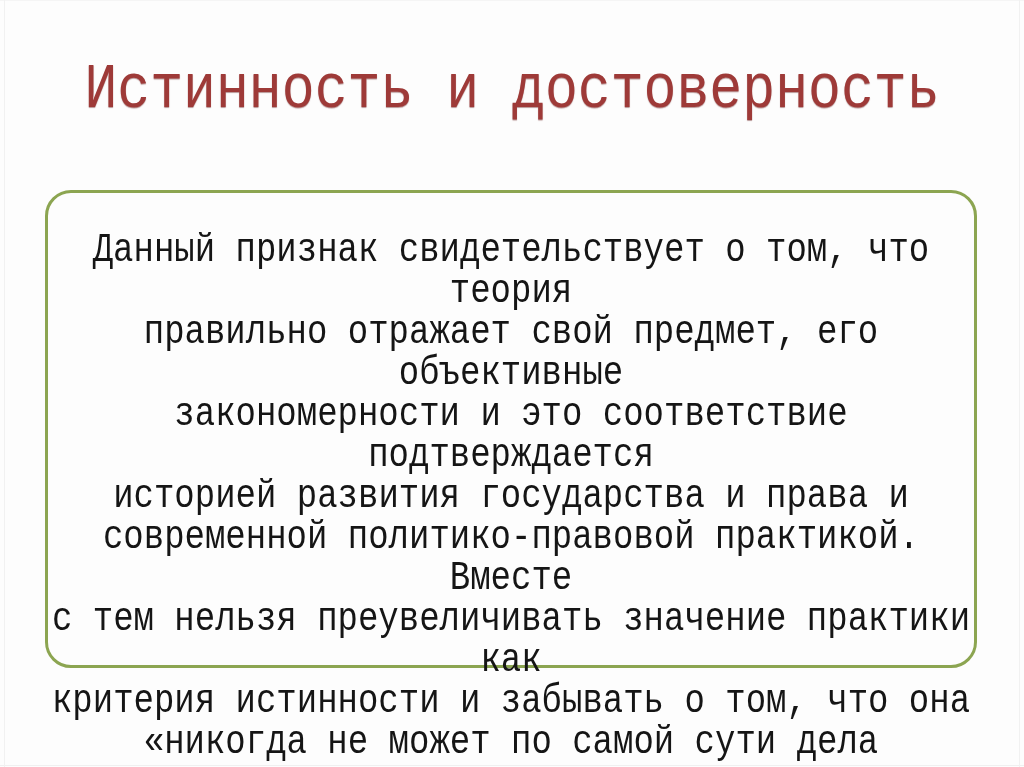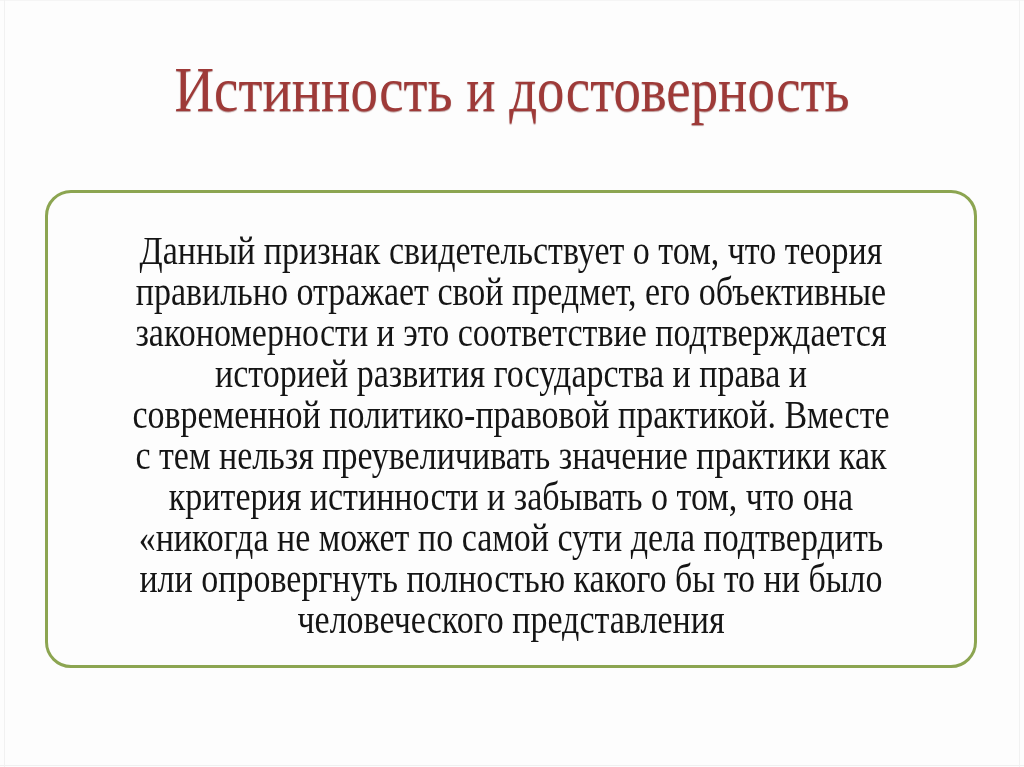--- a/index.html
+++ b/index.html
@@ -6,21 +6,21 @@
     margin: 0;
     padding: 0;
     background: #ffffff;
   }
   .slide {
     position: relative;
     width: 1024px;
     height: 767px;
     background: #fdfdfd;
     overflow: hidden;
-    font-family: Liberation Serif, serif;
+    font-family: Liberation Mono, monospace;
   }
   
   .edge {
     position: absolute;
     background: #f1f1f1;
   }
   .edge.left   { left: 4px;  top: 0; width: 1px; height: 767px; }
   .edge.right  { left: 1019px; top: 0; width: 1px; height: 767px; }
   .edge.top    { left: 0; top: 0; width: 1024px; height: 1px; background:#f5f5f5; }
   .edge.bottom { left: 0; top: 765px; width: 1024px; height: 1px; background:#f0f0f0; }

